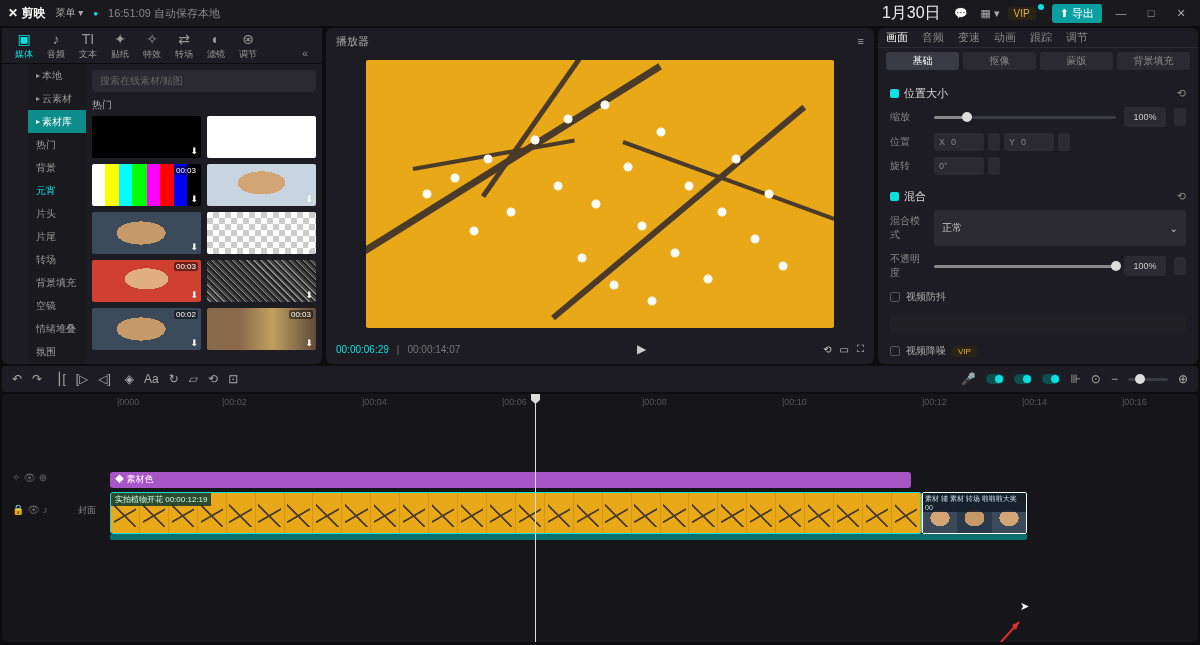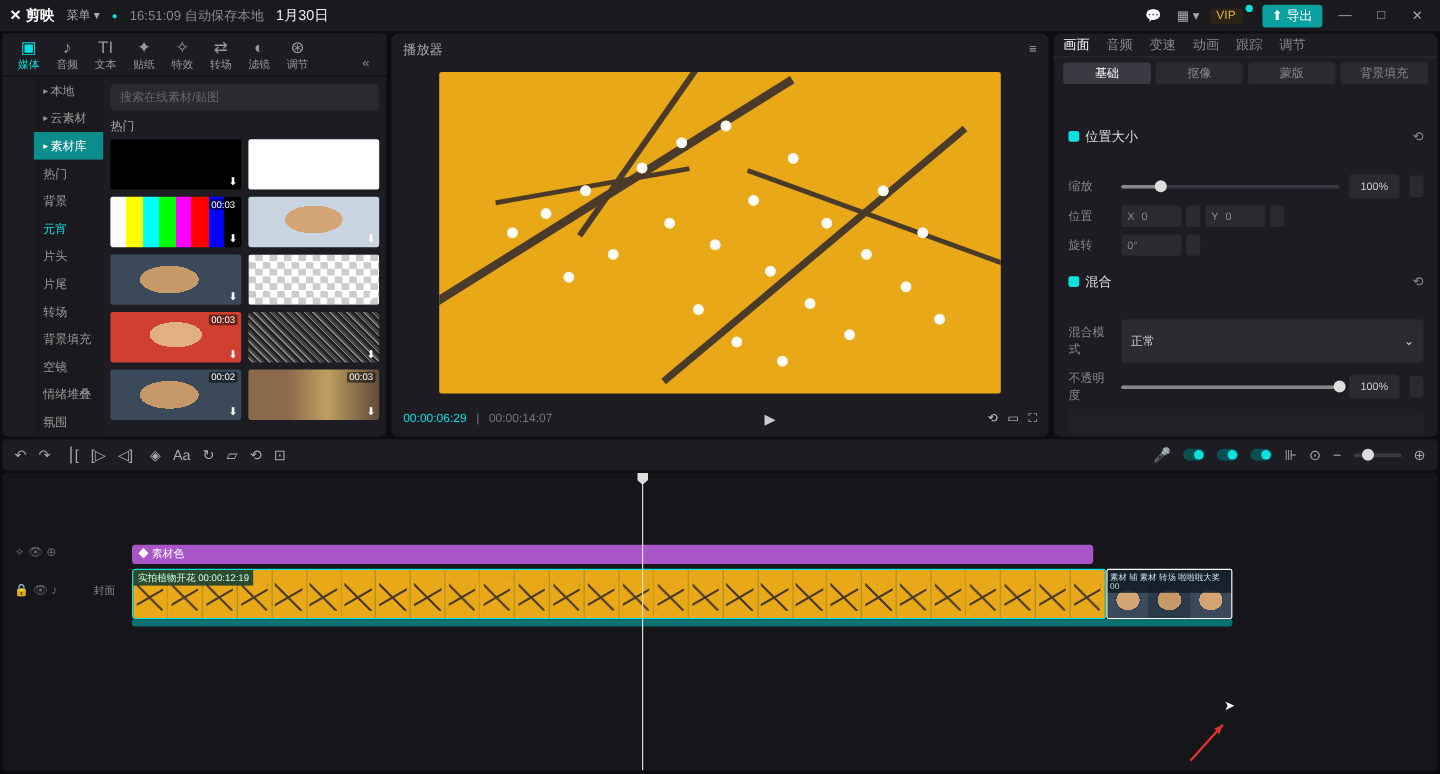--- a/index.html
+++ b/index.html
@@ -1,21 +1,21 @@
 <!DOCTYPE html>
 <html><head>
 <meta charset="utf-8">
 <style>
 * { margin: 0; padding: 0; box-sizing: border-box; font-family: -apple-system, "Microsoft YaHei", sans-serif; }
 body { background: #0d0d0f; color: #ccc; font-size: 11px; width: 1200px; height: 645px; overflow: hidden; }
 
 .titlebar { height: 26px; background: #1a1a1e; display: flex; align-items: center; padding: 0 8px; gap: 10px; }
 .titlebar .logo { font-weight: bold; color: #fff; font-size: 12px; }
 .titlebar .doc { color: #888; font-size: 11px; }
-.titlebar .center { flex: 1; text-align: left; color: #eee; font-size: 12px; }
+.titlebar .center { flex: 1; text-align: right; color: #eee; font-size: 16px; }
 .titlebar .right { display: flex; gap: 8px; align-items: center; }
 .vip-badge { background: #2a2416; color: #e0b04a; padding: 1px 6px; border-radius: 3px; font-size: 10px; }
 .export-btn { background: #0aa0a0; color: #fff; padding: 2px 8px; border-radius: 3px; font-size: 11px; }
 .win-btn { width: 22px; height: 20px; display: flex; align-items: center; justify-content: center; color: #aaa; font-size: 11px; }
 
 .main { display: flex; height: 340px; }
 
 .topnav { height: 36px; background: #1c1c22; display: flex; align-items: flex-end; padding: 0 6px; gap: 0; border-bottom: 1px solid #0d0d0f; }
 .topnav .tab { width: 32px; height: 34px; display: flex; flex-direction: column; align-items: center; justify-content: center; gap: 1px; color: #999; cursor: pointer; }
 .topnav .tab.active { color: #0de0e0; }
@@ -51,21 +51,21 @@
 .play-btn { color: #ccc; font-size: 12px; }
 
 .right-panel { width: 320px; background: #1c1c22; margin: 2px; border-radius: 6px; display: flex; flex-direction: column; }
 .rp-tabs { height: 20px; display: flex; align-items: center; padding: 0 8px; gap: 14px; font-size: 11px; border-bottom: 1px solid #2a2a30; }
 .rp-tabs .t { color: #888; cursor: pointer; }
 .rp-tabs .t.active { color: #fff; }
 .rp-subtabs { height: 26px; display: flex; padding: 4px 8px; gap: 4px; }
 .rp-subtabs .st { flex: 1; background: #2a2a30; color: #888; display: flex; align-items: center; justify-content: center; font-size: 10px; border-radius: 3px; cursor: pointer; }
 .rp-subtabs .st.active { background: #3a3a42; color: #fff; }
 .rp-body { flex: 1; padding: 8px 12px; overflow-y: auto; }
-.sect-h { display: flex; align-items: center; gap: 5px; font-size: 11px; color: #ddd; margin: 24px 0; }
+.sect-h { display: flex; align-items: center; gap: 5px; font-size: 11px; color: #ddd; margin: 4px 0; }
 .sect-h .dot { width: 9px; height: 9px; border-radius: 2px; background: #0de0e0; }
 .sect-h .reset { margin-left: auto; color: #888; font-size: 11px; }
 .prop-row { display: flex; align-items: center; gap: 8px; margin: 6px 0; font-size: 10px; }
 .prop-row .lbl { width: 36px; color: #888; }
 .slider { flex: 1; height: 3px; background: #3a3a42; border-radius: 2px; position: relative; }
 .slider .fill { position: absolute; height: 100%; background: #888; border-radius: 2px; }
 .slider .knob { position: absolute; width: 10px; height: 10px; background: #ddd; border-radius: 50%; top: -4px; transform: translateX(-50%); }
 .valbox { width: 42px; height: 20px; background: #2a2a30; border-radius: 3px; display: flex; align-items: center; justify-content: center; font-size: 9px; color: #ccc; }
 .stepper { width: 12px; height: 18px; background: #2a2a30; border-radius: 3px; display: flex; flex-direction: column; }
 .coord { display: flex; gap: 4px; }
@@ -360,20 +360,24 @@
     </div>
     <div class="prop-row">
       <span class="lbl">不透明度</span>
       <div class="slider">
               <div class="fill" style="width:100%"></div>
               <div class="knob" style="left:100%"></div>
             </div>
       <div class="valbox">100%</div>
       <div class="stepper"></div>
     </div>
+    <div class="chk-row">
+            <span class="chk"></span>
+            <span>视频防抖</span>
+          </div>
     <div style="height:20px;background:#1f1f24;border-radius:3px;margin-bottom:8px"></div>
     <div class="chk-row">
             <span class="chk"></span>
             <span>视频降噪</span>
             <span class="vip-badge" style="font-size:8px">VIP</span>
           </div>
   </div>
 </div>
 
 </div>
@@ -407,20 +411,31 @@
     <span class="ic">⊙</span>
     <span class="ic">−</span>
     <div class="slider" style="width:40px">
             <div class="knob" style="left:30%"></div>
           </div>
     <span class="ic">⊕</span>
   </div>
 </div>
 
 <div class="timeline">
+  <div class="ruler" id="ruler">
+          <span class="tick" style="left: 115px;">|0000</span>
+          <span class="tick" style="left: 220px;">|00:02</span>
+          <span class="tick" style="left: 360px;">|00:04</span>
+          <span class="tick" style="left: 500px;">|00:06</span>
+          <span class="tick" style="left: 640px;">|00:08</span>
+          <span class="tick" style="left: 780px;">|00:10</span>
+          <span class="tick" style="left: 920px;">|00:12</span>
+          <span class="tick" style="left: 1020px;">|00:14</span>
+          <span class="tick" style="left: 1120px;">|00:16</span>
+        </div>
   <div class="playhead"></div>
   <div class="tracks">
     <div class="track-controls">
       <div class="tc-row" style="top:60px">✧ 👁 ⊕</div>
       <div class="tc-row" style="top:92px">🔒 👁 ♪</div>
     </div>
     <div class="track-area">
       <span class="cover-lbl">封面</span>
       <div class="track t-purple"><span>◆ 素材色</span></div>
       <div class="track t-video" style="width:812px">

